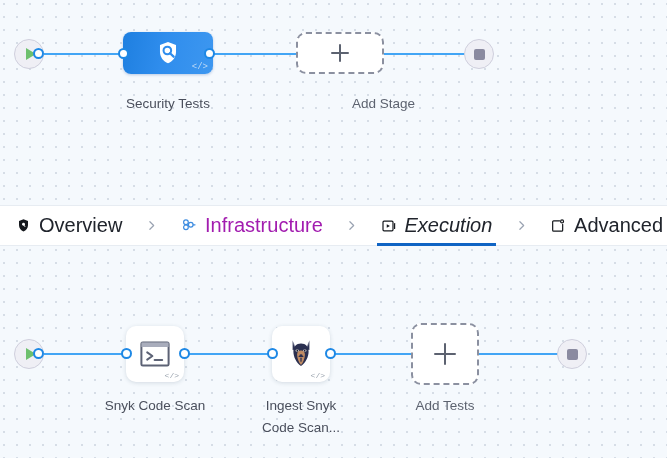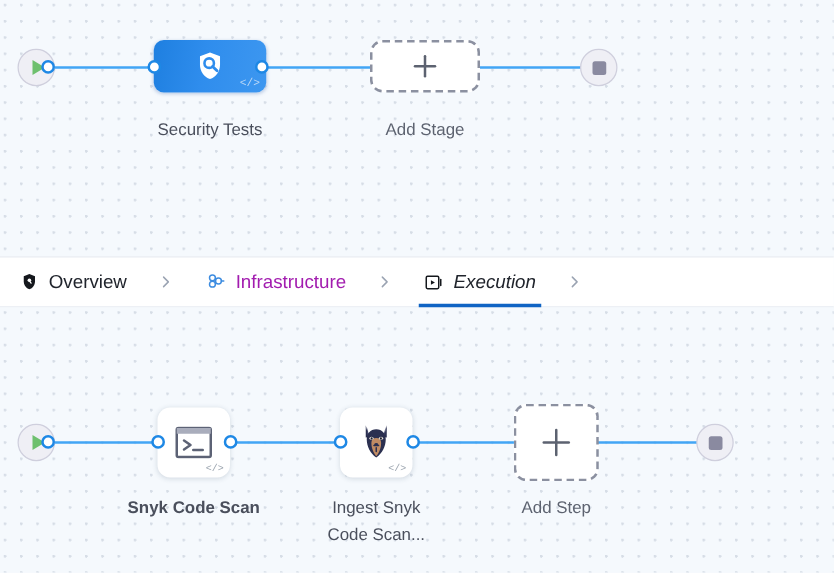--- a/index.html
+++ b/index.html
@@ -96,21 +96,21 @@
   #tabbar{
     position:absolute;left:0;top:205px;width:667px;height:41px;
     background:#ffffff;display:flex;align-items:center;
     border-top:1px solid #e7ecf2;border-bottom:1px solid #e7ecf2;
     box-sizing:border-box;
   }
   .tab{
     position:relative;height:41px;display:flex;align-items:center;gap:8px;
     padding:0 4px;box-sizing:border-box;cursor:pointer;
   }
-  .tab .tab-label{font-size:15px;color:#20242c;white-space:nowrap;}
+  .tab .tab-label{font-size:20px;color:#20242c;white-space:nowrap;}
   .tab.active-blue .tab-label{color:#a21caf;}
   .tab.active-underline:after{
     content:"";position:absolute;left:0;right:0;bottom:0;height:3px;background:#1064c4;
   }
   .chev{
     width:22px;display:flex;align-items:center;justify-content:center;
     color:#9aa3b2;
   }
   .tabicon{display:flex;align-items:center;justify-content:center;}
 </style>
@@ -138,21 +138,21 @@
       </svg>
       <span class="code-badge">&lt;/&gt;</span>
     </div>
     <div class="port" style="left:118px;top:48px;"></div>
     <div class="port" style="left:204px;top:48px;"></div>
     <div class="node-label" style="left:93px;top:94px;width:150px;">Security Tests</div>
 
     <div class="add-node stage" style="left:296px;top:32px;">
       <div class="plus"></div>
     </div>
-    <div class="node-label muted" style="left:265px;top:94px;width:150px;">Add Stage</div>
+    <div class="node-label muted" style="left:265px;top:94px;width:150px;text-align:right;">Add Stage</div>
 
     <div class="port" style="left:466px;top:48px;"></div>
     <div class="terminal stop" style="left:464px;top:39px;">
       <div class="stop-sq"></div>
     </div>
   </div>
 
   <div id="tabbar">
 
     <div class="tab" style="margin-left:12px;">
@@ -197,20 +197,29 @@
         </svg>
       </span>
       <span class="tab-label">Execution</span>
     </div>
     <span class="chev" style="margin-left:16px;">
       <svg width="13" height="13" viewBox="0 0 24 24" fill="none" stroke="#9aa3b2" stroke-width="2.2" stroke-linecap="round" stroke-linejoin="round">
           <path d="M9 5l7 7-7 7"></path>
         </svg>
     </span>
 
+    <div class="tab" style="margin-left:16px;">
+      <span class="tabicon">
+        <svg width="16" height="16" viewBox="0 0 24 24" fill="none" stroke="#15181d" stroke-width="1.8" stroke-linecap="round" stroke-linejoin="round">
+          <path d="M14.4 4.2H5.4A1.4 1.4 0 0 0 4 5.6v12.8a1.4 1.4 0 0 0 1.4 1.4h12.2a1.4 1.4 0 0 0 1.4-1.4V9.6"></path>
+          <circle cx="18.1" cy="5.1" r="2.2"></circle>
+        </svg>
+      </span>
+      <span class="tab-label">Advanced</span>
+    </div>
   </div>
 
   <div class="canvas" id="step-canvas">
 
     <div class="wire" style="left:37px;top:107px;width:95px;"></div>
     <div class="wire" style="left:184px;top:107px;width:90px;"></div>
     <div class="wire" style="left:330px;top:107px;width:82px;"></div>
     <div class="wire" style="left:478px;top:107px;width:86px;"></div>
 
     <div class="terminal start" style="left:14px;top:93px;">
@@ -222,21 +231,21 @@
       <svg width="30" height="26" viewBox="0 0 30 26">
         <rect x="1.4" y="1.4" width="27.2" height="23.2" rx="1.4" fill="#ffffff" stroke="#5c6275" stroke-width="2"></rect>
         <rect x="1.4" y="1.4" width="27.2" height="4.6" fill="#a9adbc"></rect>
         <path d="M7.2 11.4 12.4 15 7.2 18.6" fill="none" stroke="#5c6275" stroke-width="2" stroke-linecap="round" stroke-linejoin="round"></path>
         <path d="M14.6 19h7.6" stroke="#5c6275" stroke-width="2" stroke-linecap="round"></path>
       </svg>
       <span class="code-badge">&lt;/&gt;</span>
     </div>
     <div class="port" style="left:121px;top:102px;"></div>
     <div class="port" style="left:179px;top:102px;"></div>
-    <div class="node-label" style="left:80px;top:150px;width:150px;font-weight:bold;">Snyk Code Scan</div>
+    <div class="node-label" style="left:80px;top:150px;width:150px;">Snyk Code Scan</div>
 
     <div class="step-node" style="left:272px;top:80px;">
       <svg width="30" height="32" viewBox="0 0 30 32">
         <path d="M6.6 2.2 9 11.6 6.6 12Z" fill="#2b3050"></path>
         <path d="M23.4 2.2 21 11.6 23.4 12Z" fill="#2b3050"></path>
         <path d="M7.4 3.6 9.8 12 8 12.4Z" fill="#3c4266"></path>
         <path d="M22.6 3.6 20.2 12 22 12.4Z" fill="#3c4266"></path>
         <path d="M15 5.4c-4.8 0-7.6 3.4-7.6 8.2 0 5.4 3 11.4 7.6 14.4 4.6-3 7.6-9 7.6-14.4 0-4.8-2.8-8.2-7.6-8.2Z" fill="#2b3050"></path>
         <path d="M15 12.4c-2.4 0-3.9 1.3-3.9 4 0 3.8 1.7 8.2 3.9 10.6 2.2-2.4 3.9-6.8 3.9-10.6 0-2.7-1.5-4-3.9-4Z" fill="#c08b63"></path>
         <ellipse cx="11.2" cy="12.6" rx="1.7" ry="1.2" fill="#e8e2da"></ellipse>
@@ -250,21 +259,21 @@
       <span class="code-badge">&lt;/&gt;</span>
     </div>
     <div class="port" style="left:267px;top:102px;"></div>
     <div class="port" style="left:325px;top:102px;"></div>
     <div class="node-label" style="left:226px;top:172px;width:150px;">Code Scan...</div>
     <div class="node-label" style="left:226px;top:150px;width:150px;">Ingest Snyk</div>
 
     <div class="add-node step" style="left:411px;top:77px;">
       <div class="plus"></div>
     </div>
-    <div class="node-label muted" style="left:370px;top:150px;width:150px;">Add Step</div>
+    <div class="node-label muted" style="left:370px;top:150px;width:150px;">Add Tests</div>
 
     <div class="port" style="left:559px;top:102px;"></div>
     <div class="terminal stop" style="left:557px;top:93px;">
       <div class="stop-sq"></div>
     </div>
   </div>
 
 </div>
 
 </body></html>

